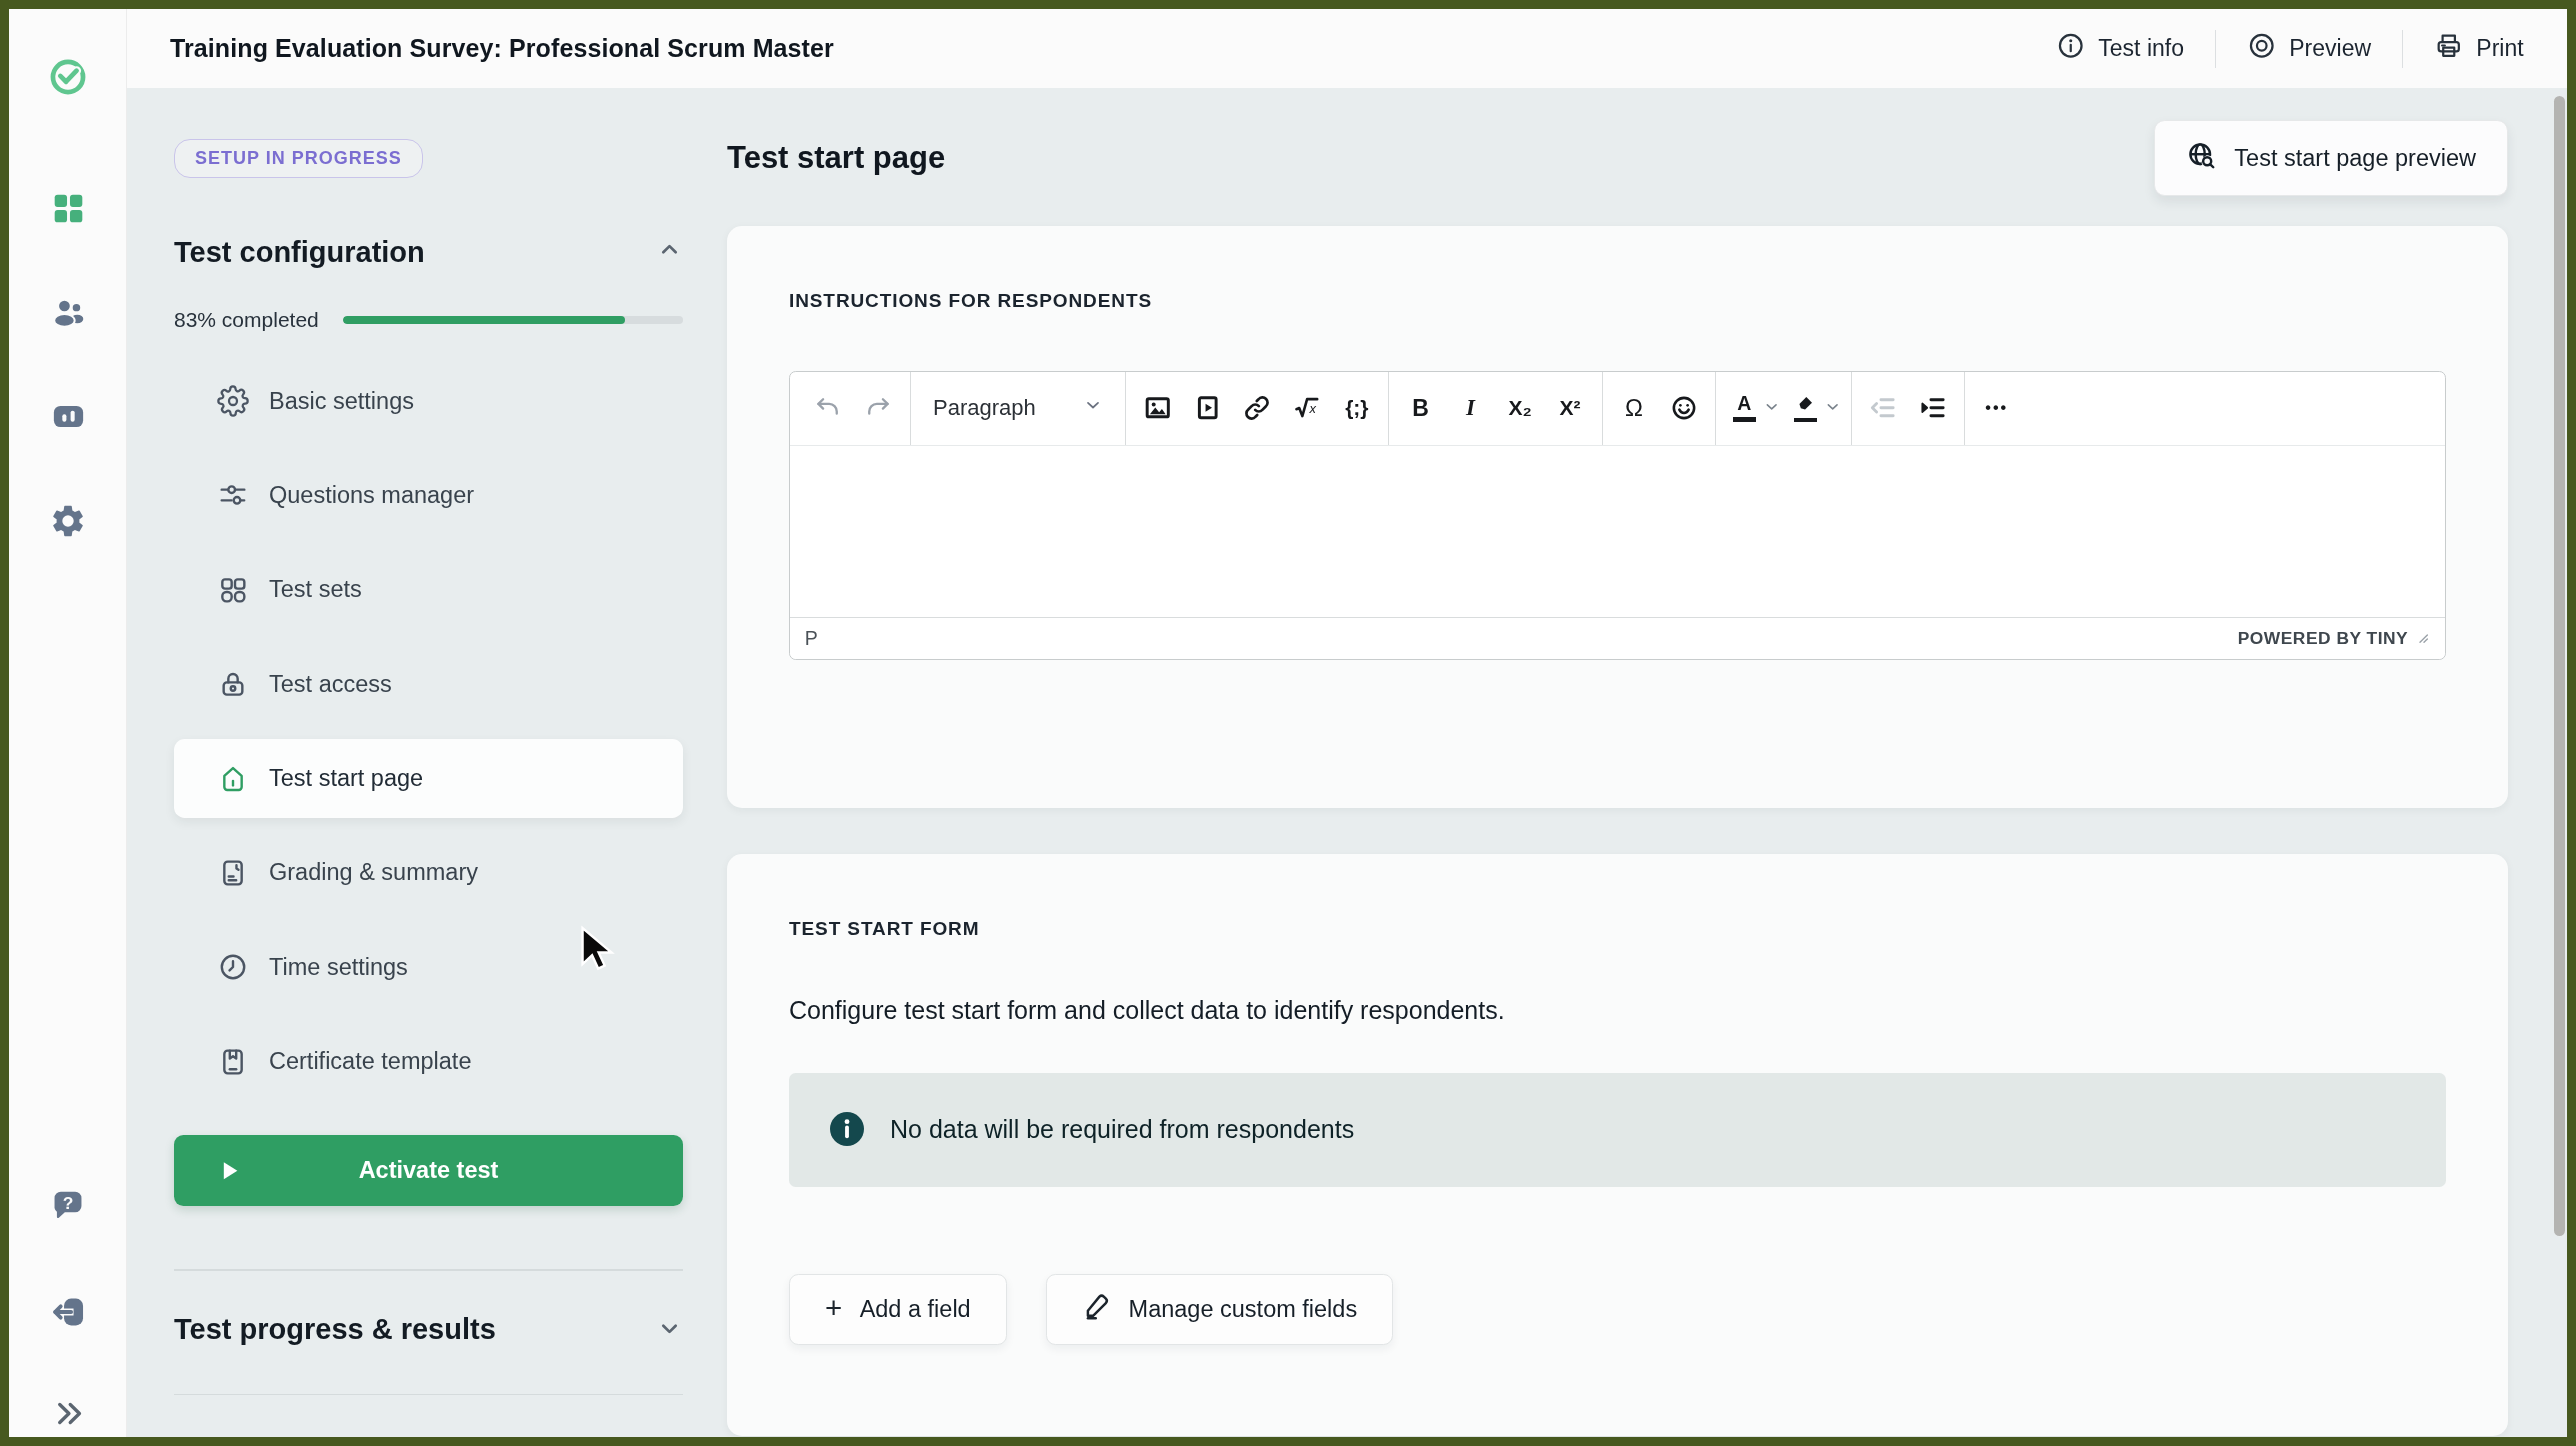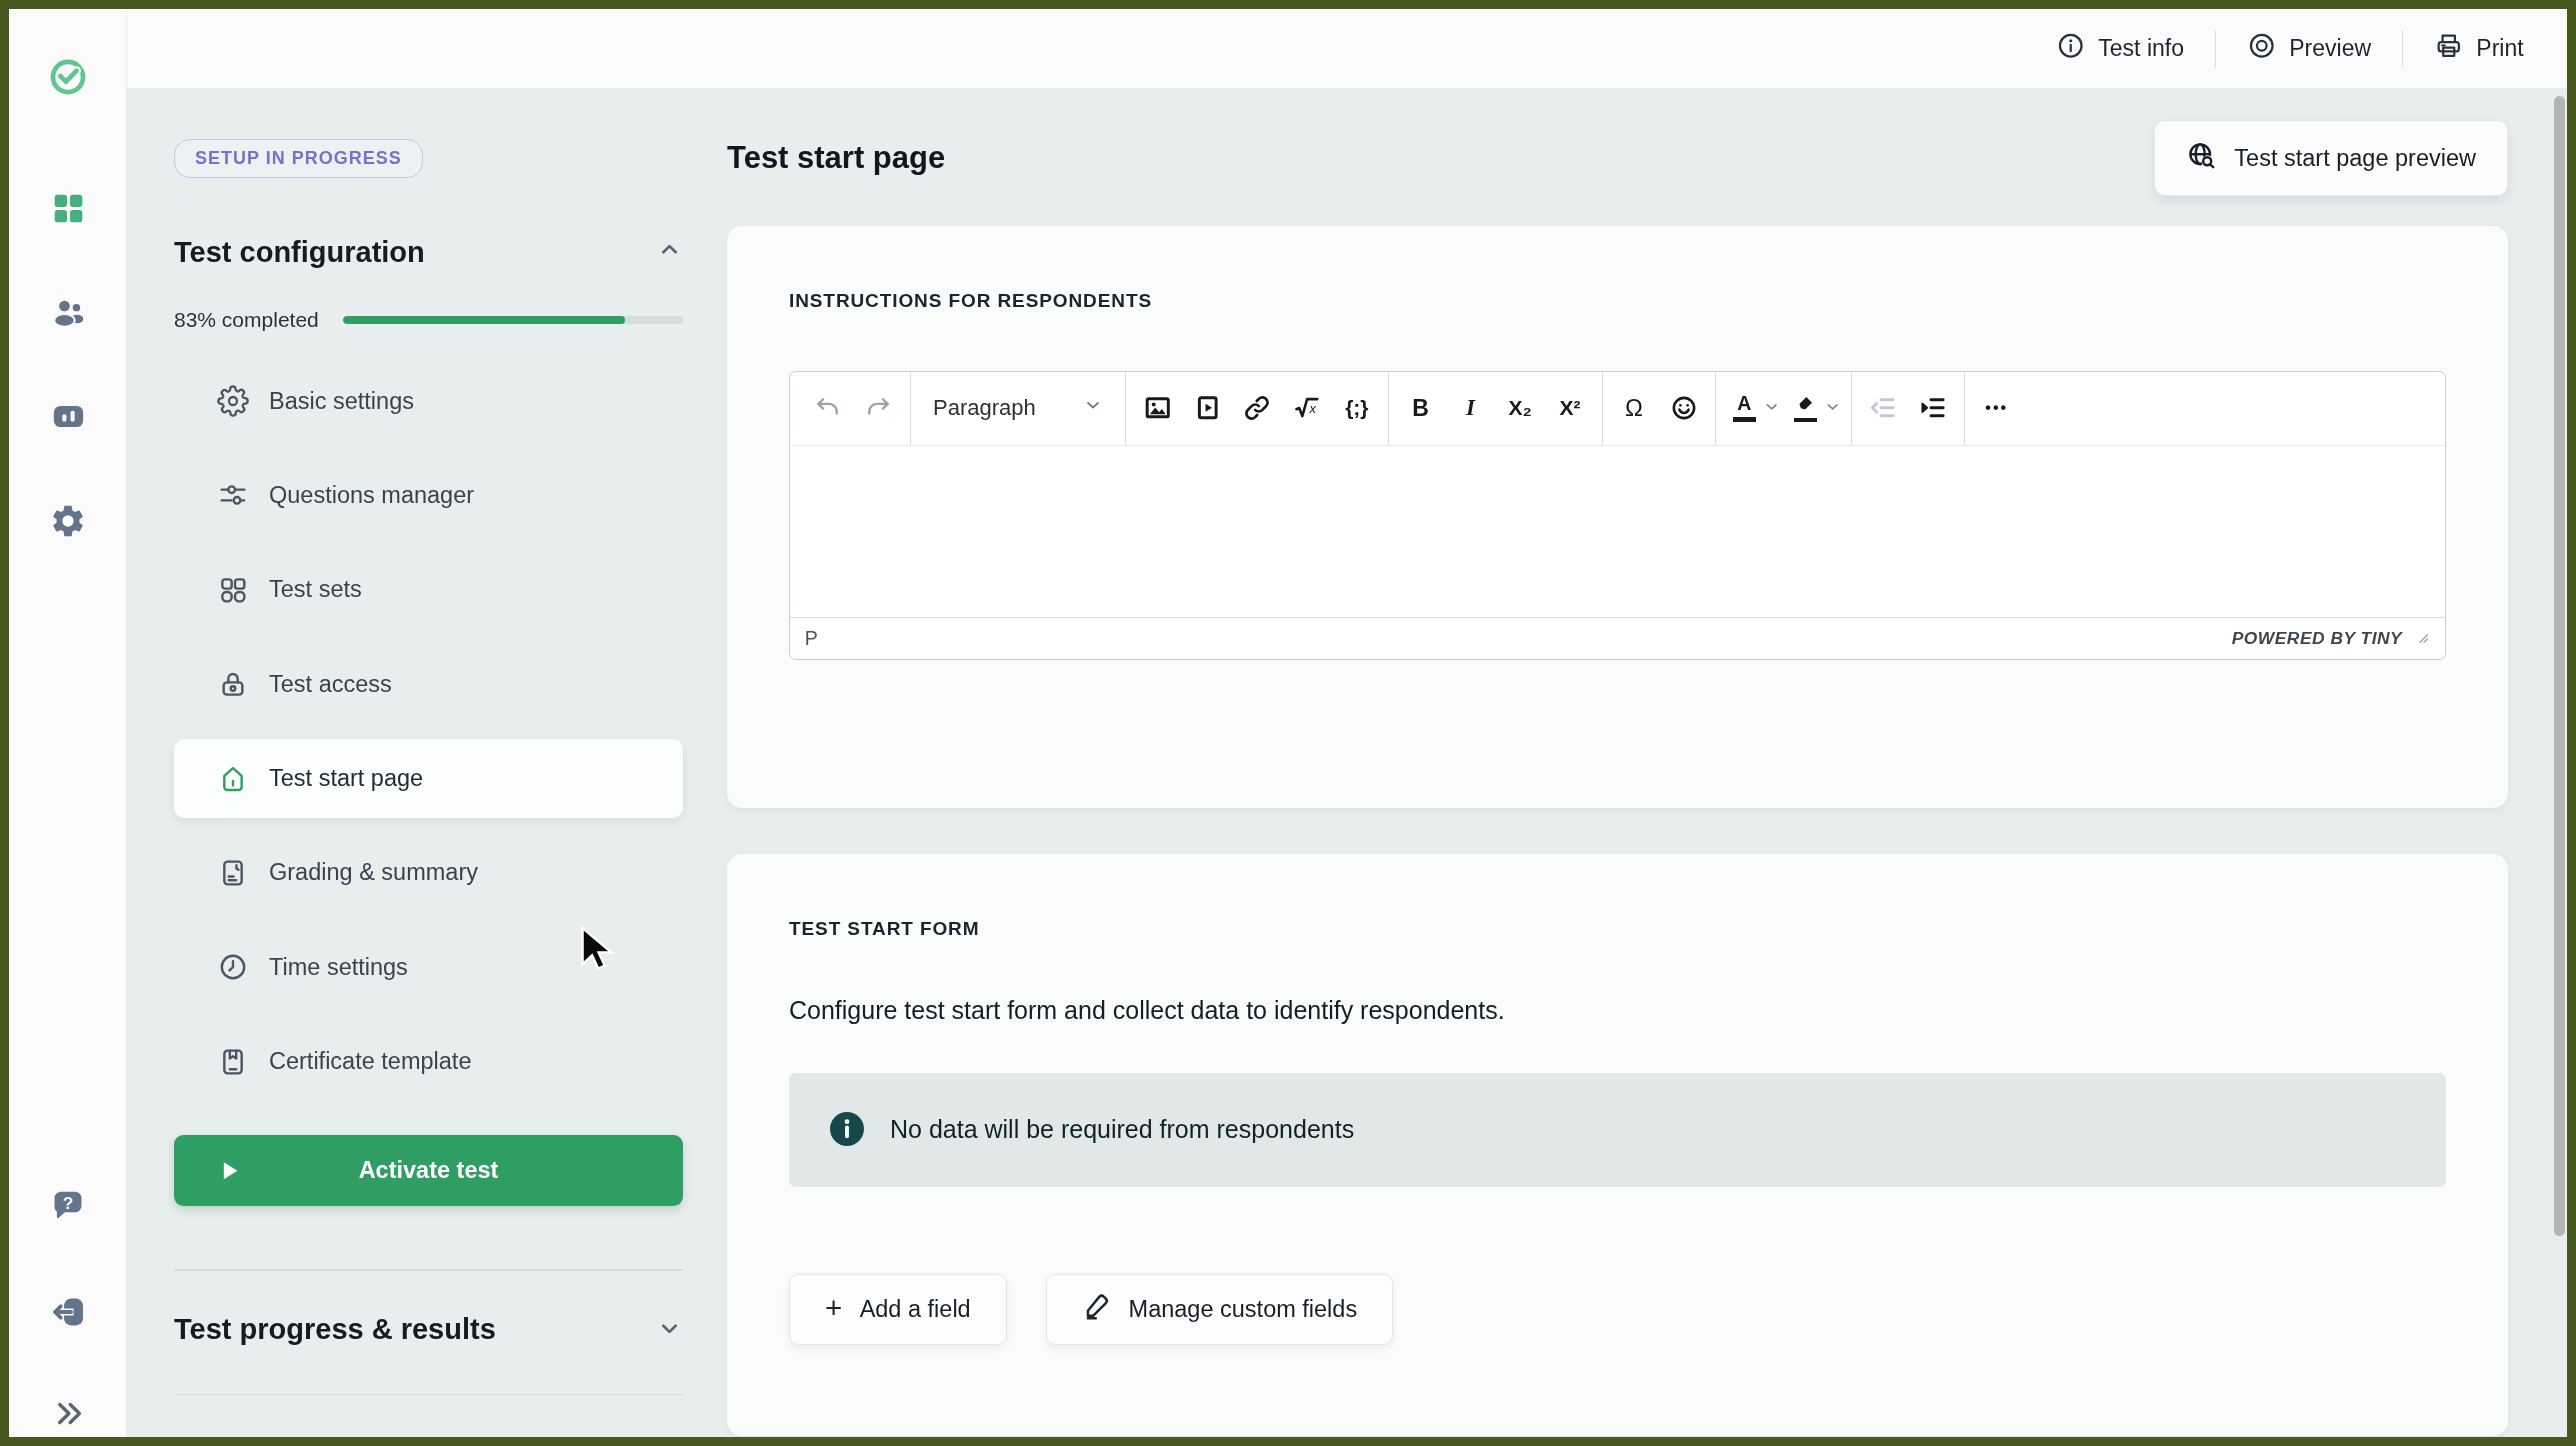--- a/index.html
+++ b/index.html
@@ -69,21 +69,21 @@
   .tbtn .glyph.omega { font-size:24px; font-weight:500; }
   .tbtn .glyph.dots { font-size:16px; letter-spacing:2px; font-weight:700; }
   .para-select { display:flex; align-items:center; gap:47px; padding:0 16px; font-size:22px; color:#2b3036; cursor:pointer; }
   .color-split { display:flex; align-items:center; cursor:pointer; margin:0 2.7px; }
   .color-main { width:38px; height:43px; display:flex; flex-direction:column; align-items:center; justify-content:center; gap:4px; }
   .color-main .glyph { font-size:19.5px; font-weight:700; color:#17191c; line-height:1; }
   .color-bar { width:23px; height:4.7px; background:#17191c; }
   .tmce-body { flex:1; background:#fff; }
   .tmce-status { height:42px; border-top:0.7px solid #d9dcdd; display:flex; align-items:center; padding:0 14.8px; border-radius:0 0 6.7px 6.7px; background:#fff; }
   .status-path { font-size:19.5px; color:#4b5258; }
-  .status-right { margin-left:auto; display:flex; align-items:center; gap:12px;font-style:italic; }
+  .status-right { margin-left:auto; display:flex; align-items:center; gap:6px; }
   .powered { font-size:17.4px; font-weight:600; letter-spacing:0.5px; color:#3f474e; }
 
   
   .alert { margin-top:48px; height:114px; background:#e2e8e7; border-radius:6.7px; display:flex; align-items:center; padding:0 38px; gap:23px; }
   .alert-text { font-size:25px; font-weight:500; color:#0e2227; }
   .btn-row { margin-top:87px; display:flex; gap:39px; }
   .ghost-btn { height:71px; background:#fdfdfd; border:0.7px solid #e2e5e6; border-radius:9.4px; display:flex; align-items:center; gap:17.4px; padding:0 35px; font-size:23.5px; color:#161f28; box-shadow:0 4px 9.4px rgba(25,40,45,.06); cursor:pointer; }
   .plus-glyph { font-size:29.5px; font-weight:400; color:#1c242c; line-height:1; margin-top:-2.7px; }
 
   
@@ -147,20 +147,21 @@
     </div>
     <div class="rail-ico" style="top:1383px">
       <svg width="35" height="35" viewBox="0 0 24 24" fill="none" stroke="#5b6570" stroke-width="2.3" stroke-linecap="round" stroke-linejoin="round">
           <path d="M6 5.8l6.3 6.2L6 18.2"></path>
           <path d="M13.2 5.8l6.3 6.2-6.3 6.2"></path>
         </svg>
     </div>
   </aside>
 
   <header class="topbar">
+    <div class="topbar-title">Training Evaluation Survey: Professional Scrum Master</div>
     <div class="topbar-actions">
       <div class="tb-action">
         <span><svg width="29.5" height="29.5" viewBox="0 0 24 24" fill="none" stroke="#28323c" stroke-width="1.8">
               <circle cx="12" cy="12" r="8.8"></circle>
               <path d="M12 11.2v5.2" stroke-linecap="round"></path>
               <circle cx="12" cy="7.9" r="1.25" fill="#28323c" stroke="none"></circle>
             </svg></span>
         <span>Test info</span>
       </div>
       <div class="tb-sep"></div>

